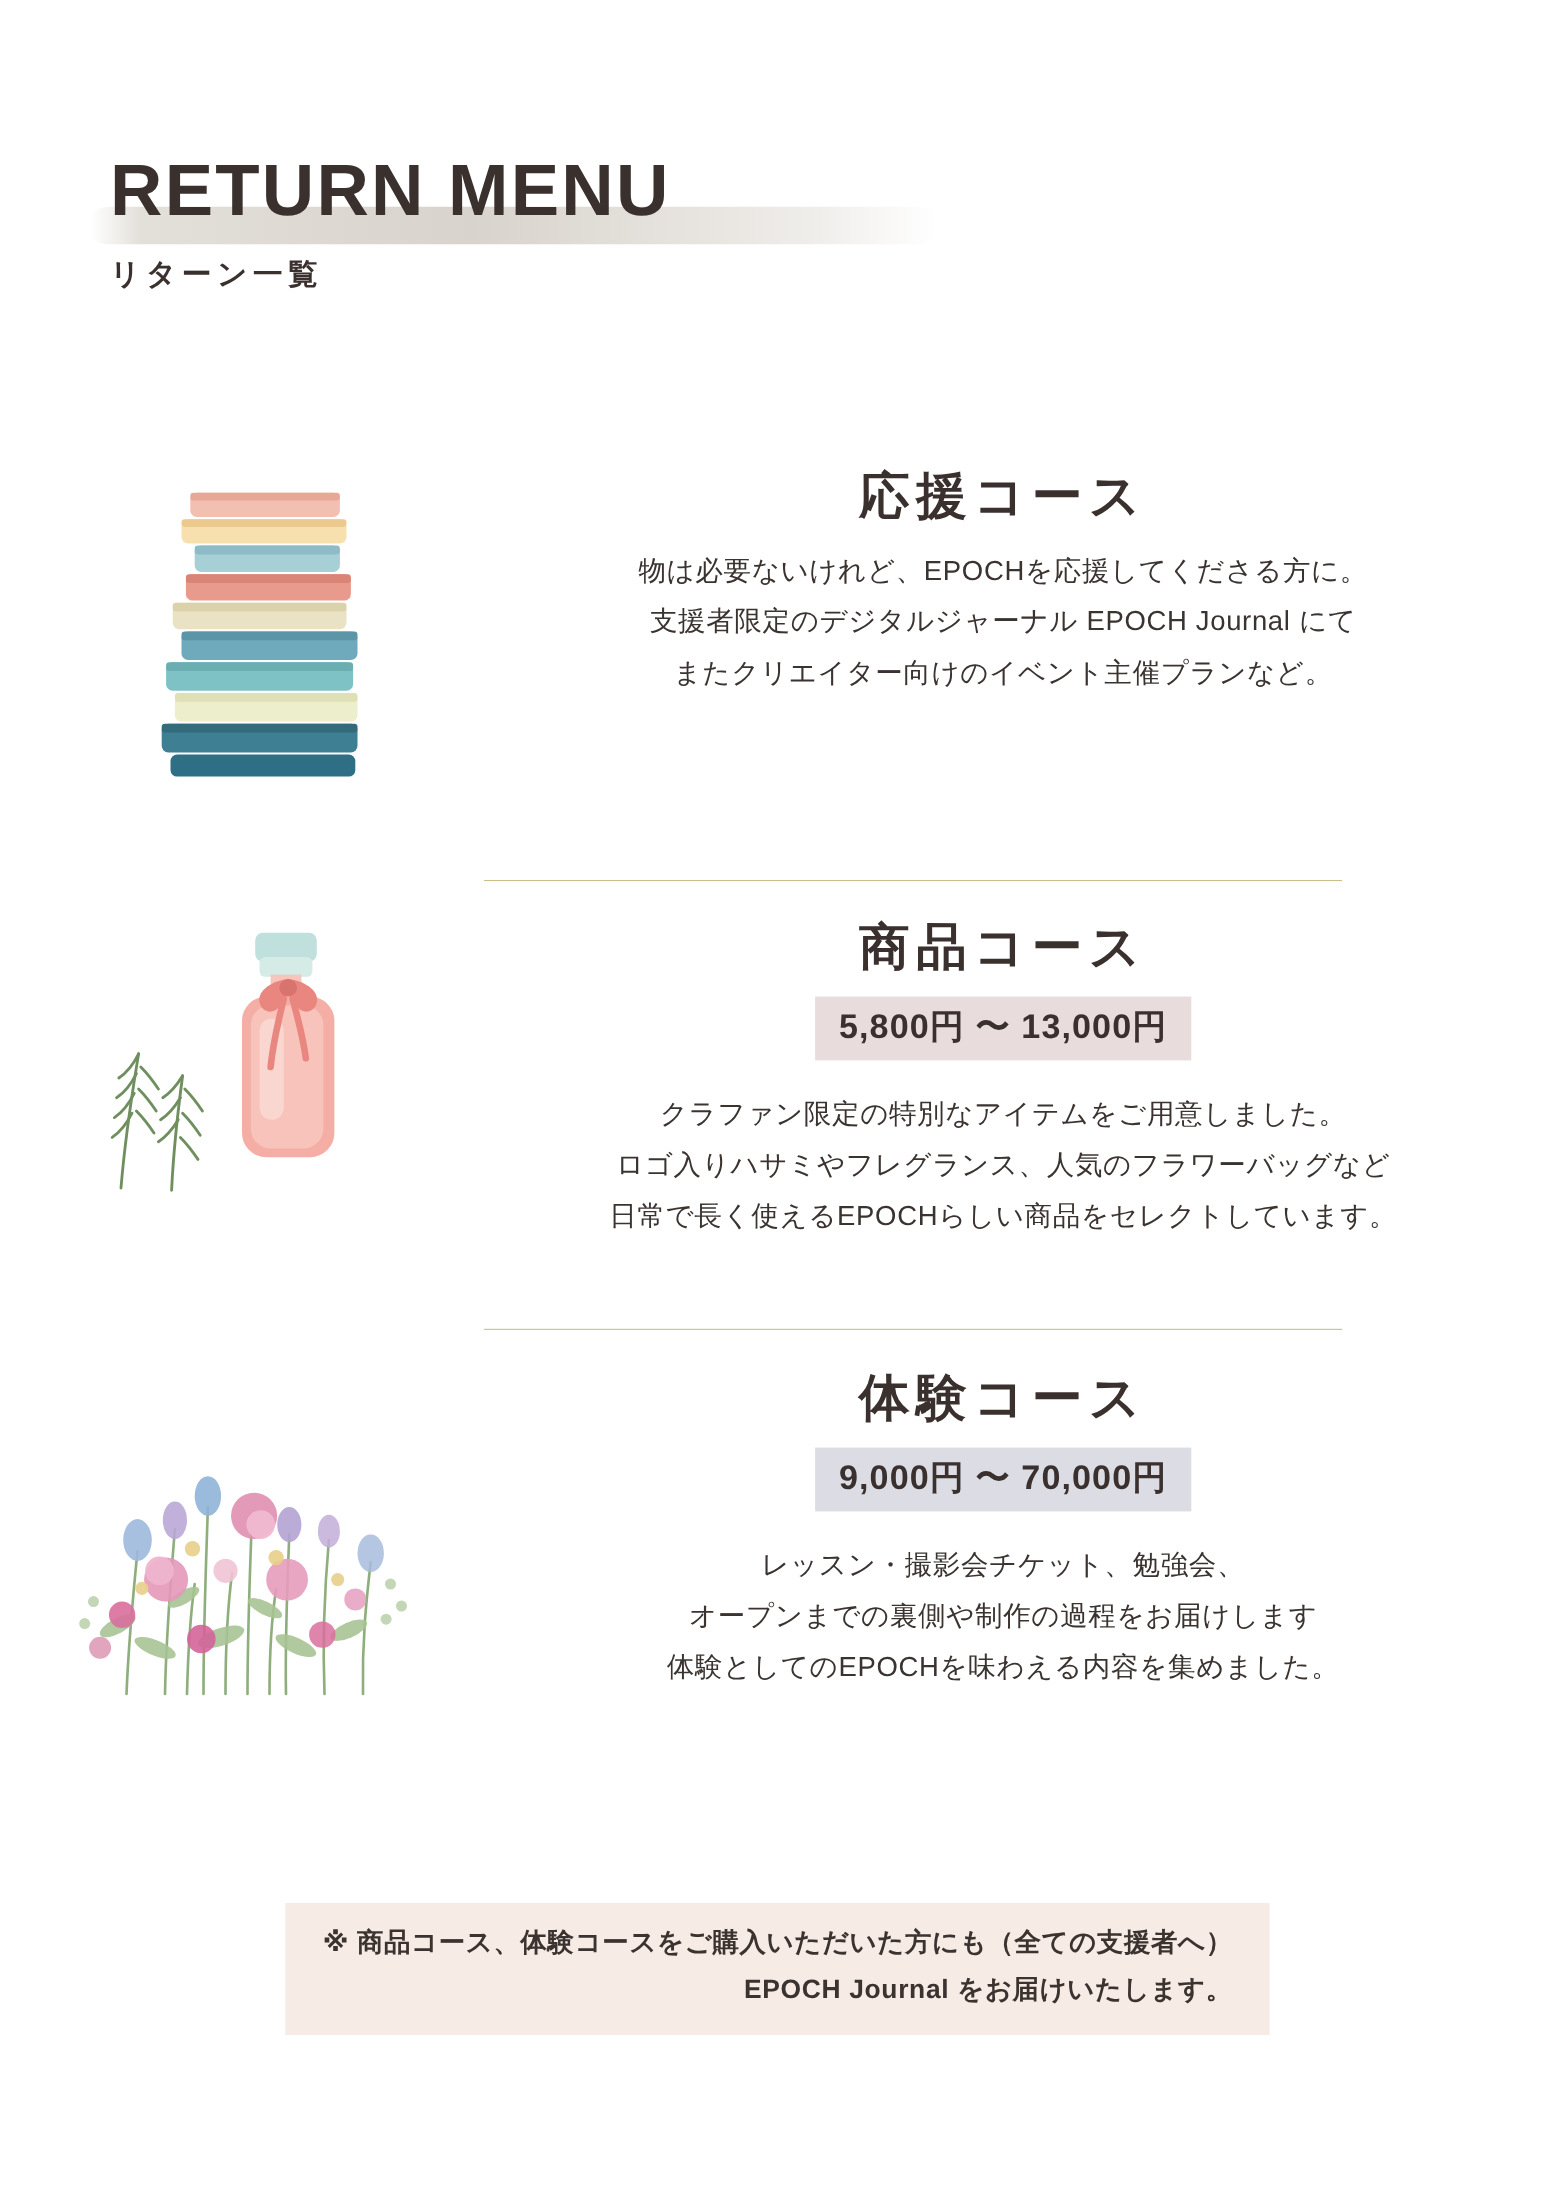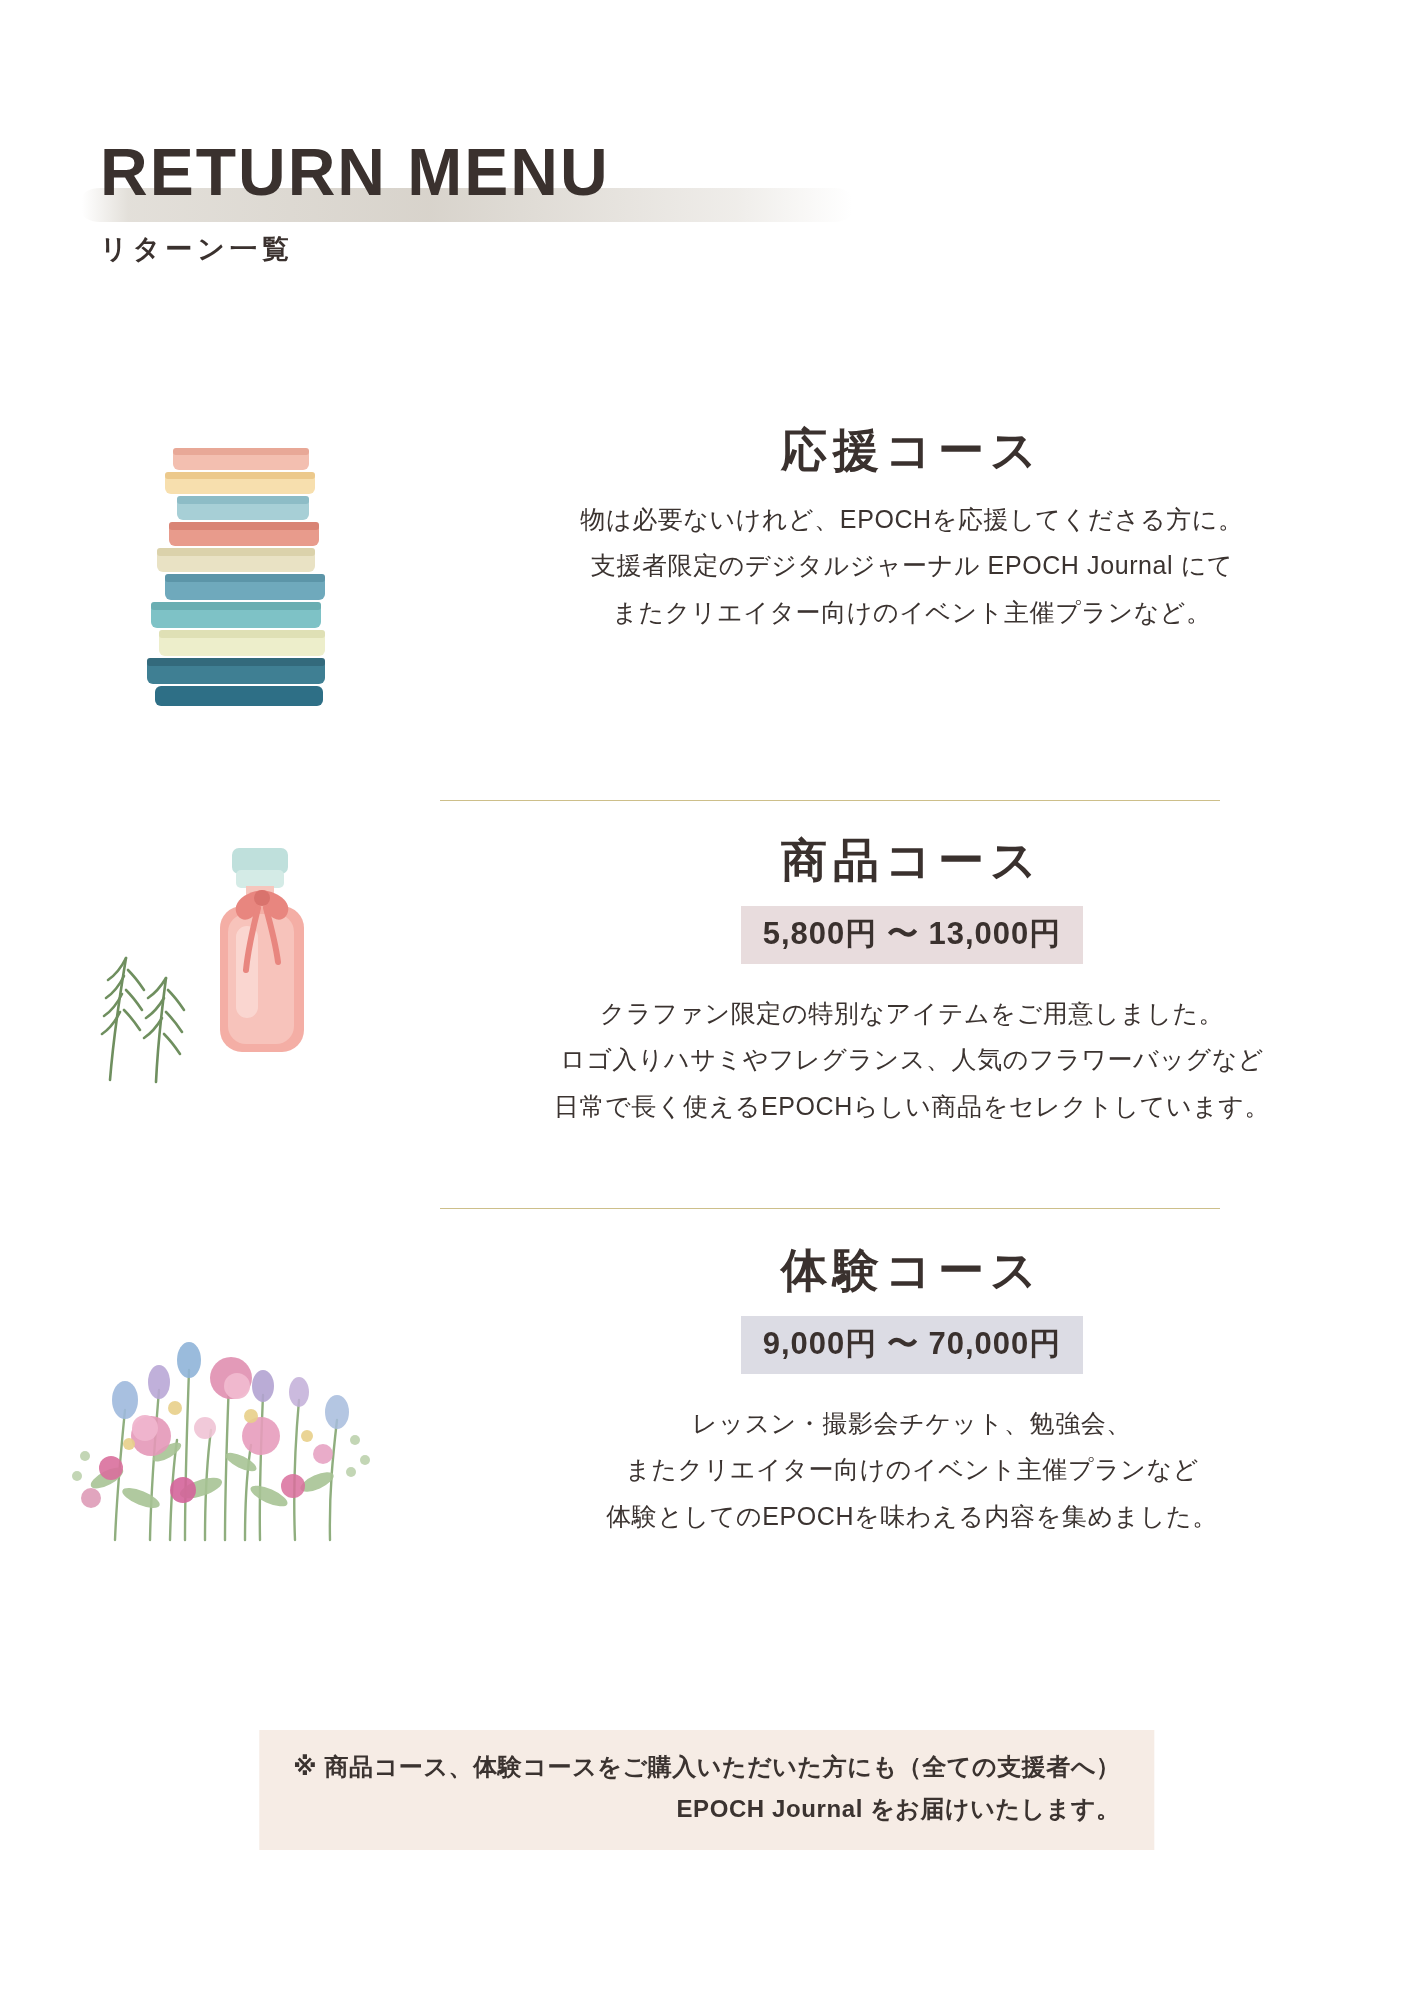--- a/index.html
+++ b/index.html
@@ -295,21 +295,21 @@
         <circle cx="30" cy="216" r="5"></circle>
         <circle cx="22" cy="236" r="5"></circle>
       </g>
     </svg>
   </div>
   <div class="course-body">
     <h2 class="course-title">体験コース</h2>
     <div class="price-pill" style="background:#dcdce4;">9,000円 〜 70,000円</div>
     <div class="course-desc">
       <div>レッスン・撮影会チケット、勉強会、</div>
-      <div>またクリエイター向けのイベント主催プランなど</div>
+      <div>オープンまでの裏側や制作の過程をお届けします</div>
       <div>体験としてのEPOCHを味わえる内容を集めました。</div>
     </div>
   </div>
 </div>
 
 <div class="footnote">
   <div>※ 商品コース、体験コースをご購入いただいた方にも（全ての支援者へ）</div>
   <div>EPOCH Journal をお届けいたします。</div>
 </div>
 

